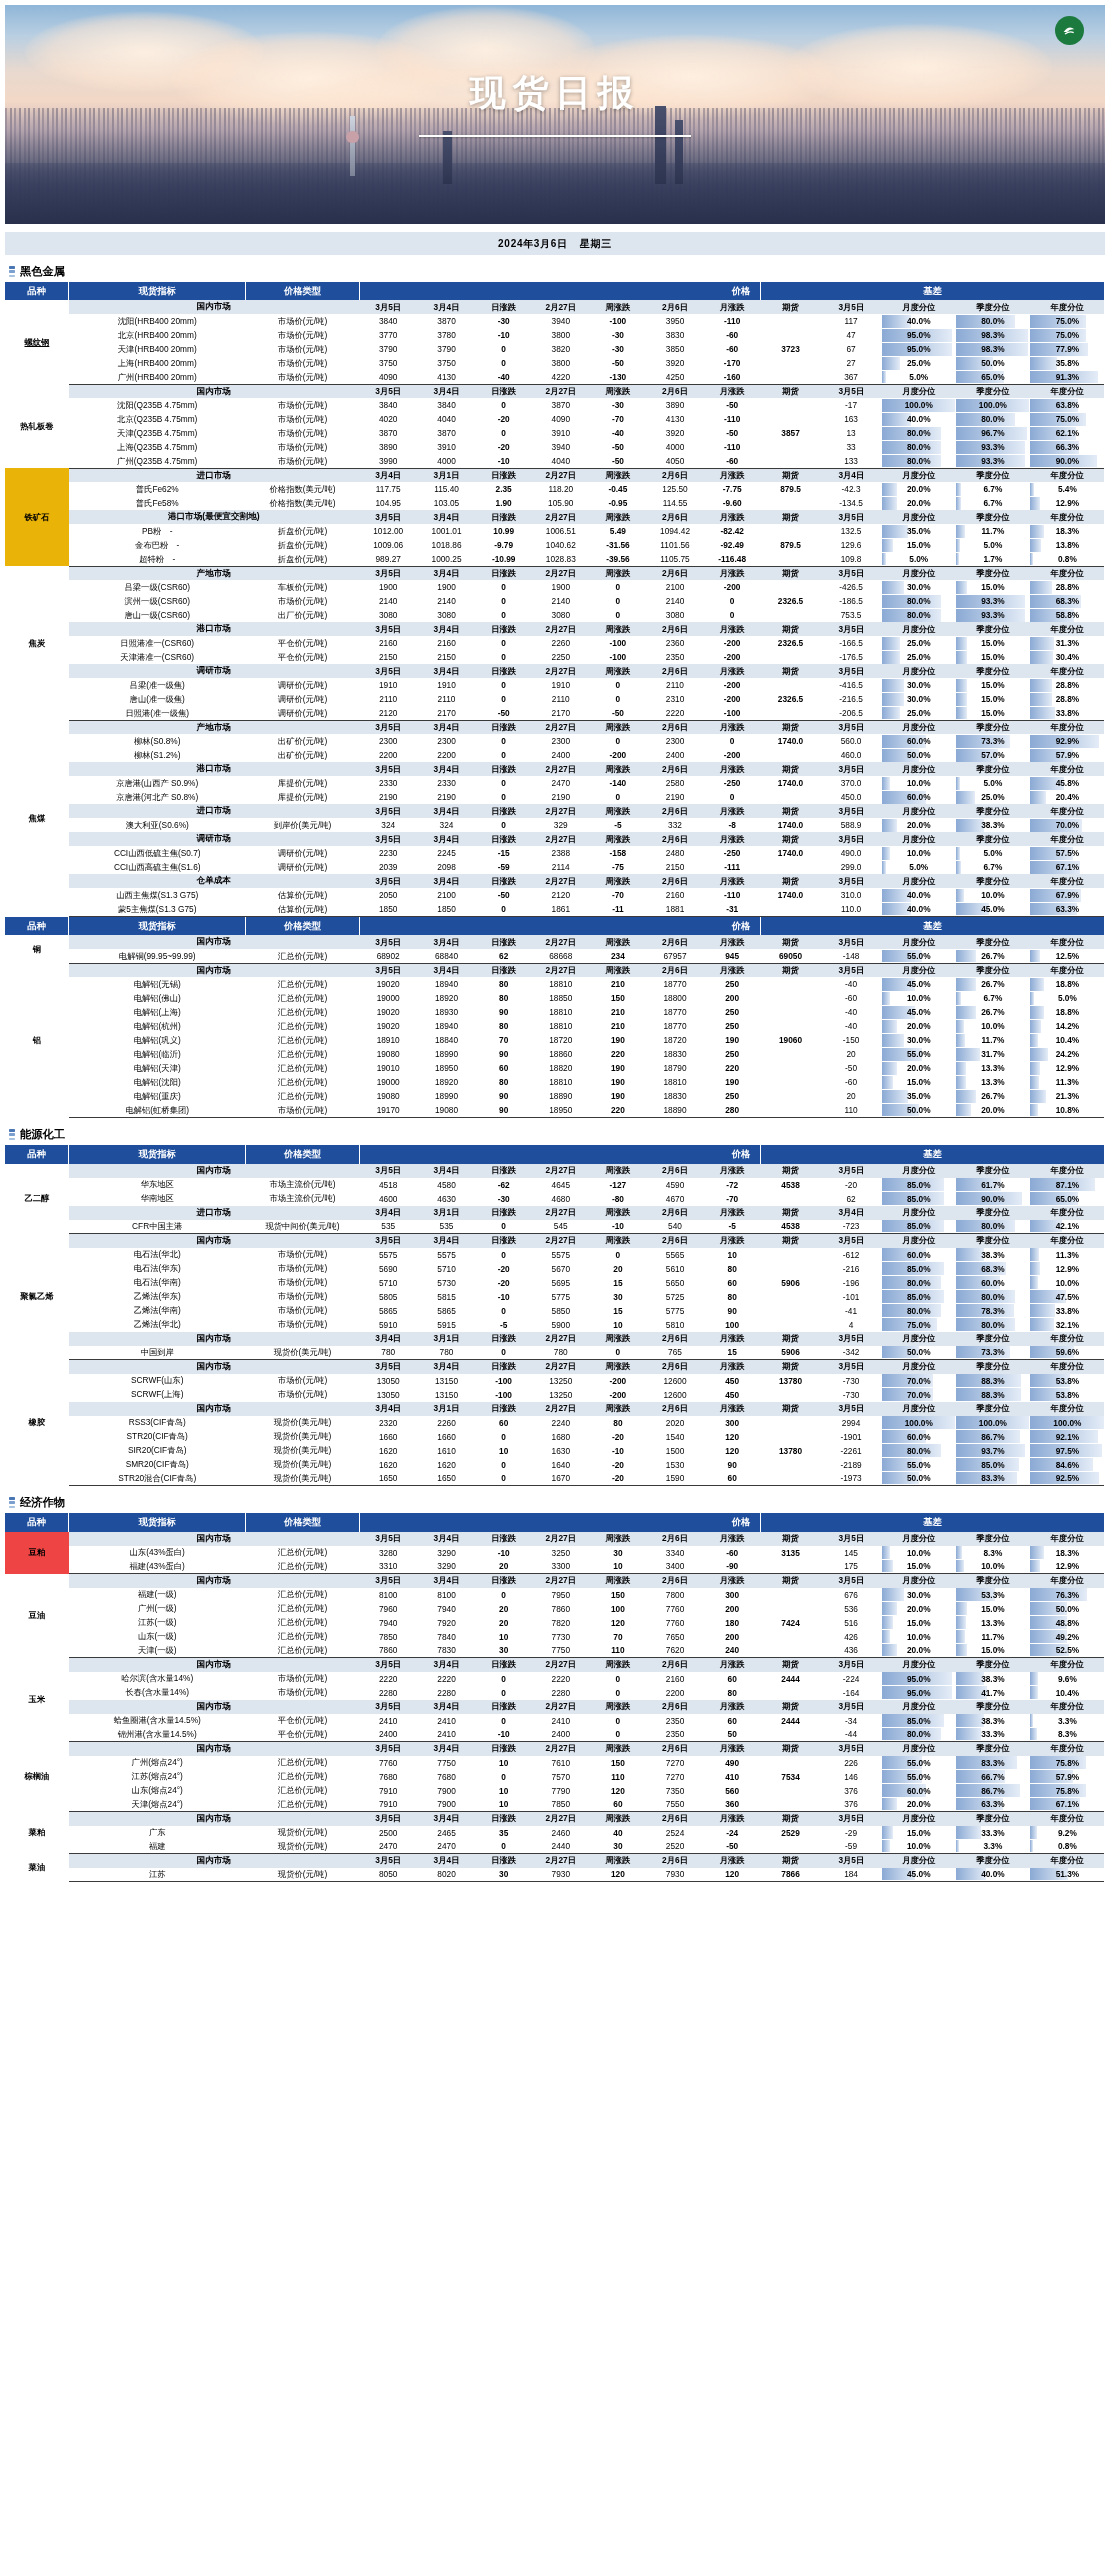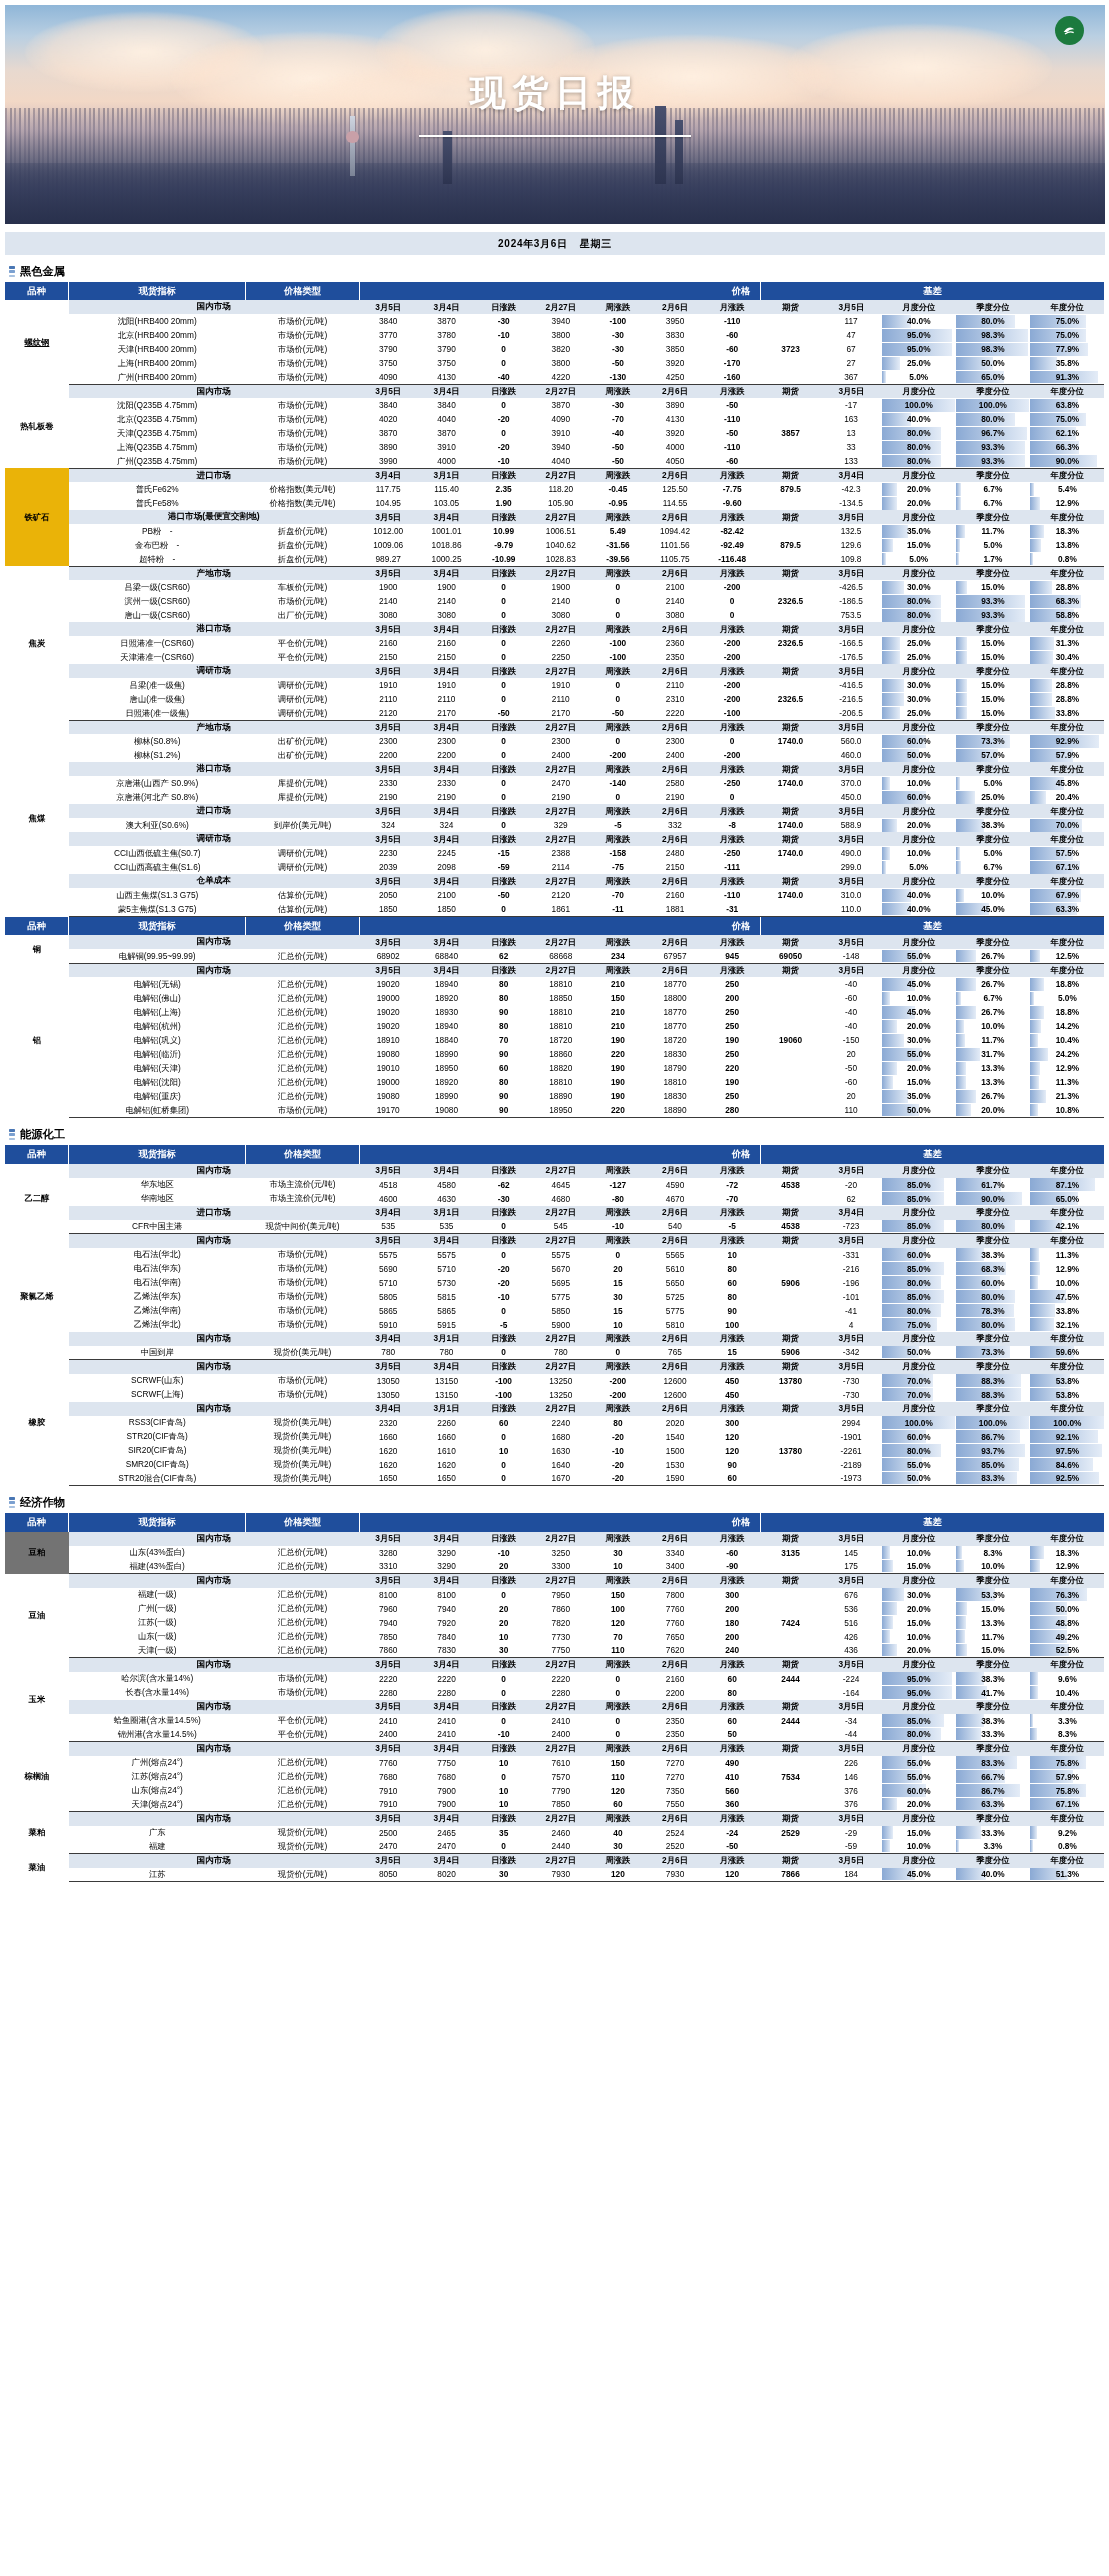--- a/index.html
+++ b/index.html
@@ -1337,21 +1337,21 @@
           <td class="ind">电石法(华北)</td>
           <td>市场价(元/吨)</td>
           <td>5575</td>
           <td>5575</td>
           <td class="flat">0</td>
           <td>5575</td>
           <td class="flat">0</td>
           <td>5565</td>
           <td class="up">10</td>
           <td class="fut"></td>
-          <td class="basis">-331</td>
+          <td class="basis">-612</td>
           <td class="q"><span class="qbar" style="width: 60%;"></span><span class="qv">60.0%</span></td>
           <td class="q"><span class="qbar" style="width: 38.3%;"></span><span class="qv">38.3%</span></td>
           <td class="q"><span class="qbar" style="width: 11.3%;"></span><span class="qv">11.3%</span></td>
         </tr>
         <tr class="data">
           <td class="ind">电石法(华东)</td>
           <td>市场价(元/吨)</td>
           <td>5690</td>
           <td>5710</td>
           <td class="down">-20</td>
@@ -1635,21 +1635,21 @@
         <tr class="hdr-main">
           <th colspan="1">品种</th>
           <th colspan="1">现货指标</th>
           <th colspan="1">价格类型</th>
           <th colspan="7" style="text-align: right; padding-right: 9.3px;">价格</th>
           <th colspan="5">基差</th>
         </tr>
       </thead>
       <tbody>
         <tr class="subhdr">
-          <td class="varname" rowspan="3" style="background: #737373;">豆粕</td>
+          <td class="varname" rowspan="3" style="background: #ef4444;">豆粕</td>
           <td class="market-name" colspan="2">国内市场</td>
           <td>3月5日</td>
           <td>3月4日</td>
           <td>日涨跌</td>
           <td>2月27日</td>
           <td>周涨跌</td>
           <td>2月6日</td>
           <td>月涨跌</td>
           <td>期货</td>
           <td>3月5日</td>

